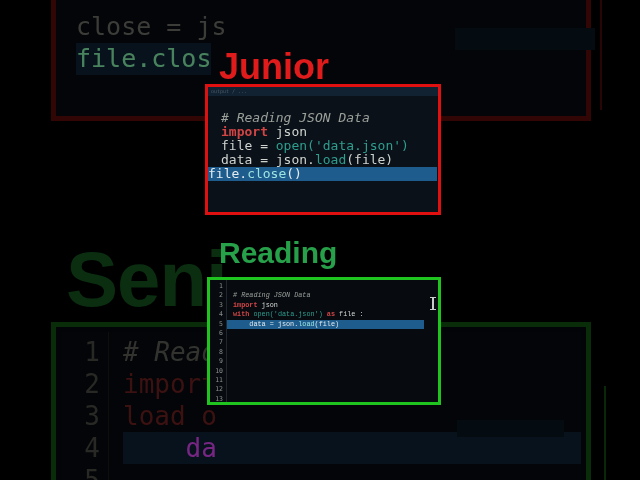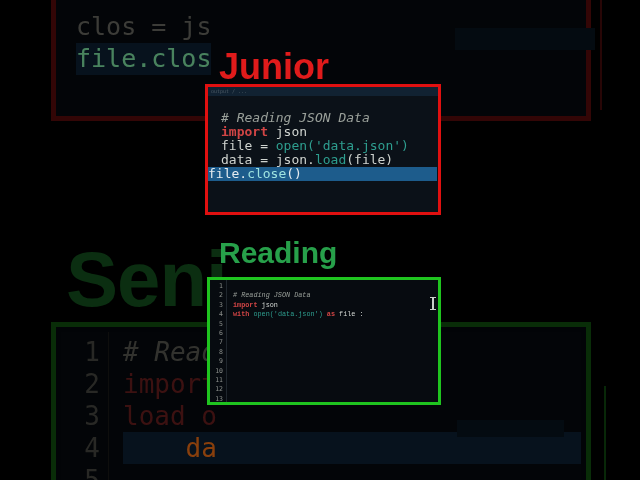--- a/index.html
+++ b/index.html
@@ -72,21 +72,21 @@
     flex:1;
     padding:4px 0 0 14px;
     font-family:"DejaVu Sans Mono","Liberation Mono",monospace;
     font-size:26px;line-height:32px;
     white-space:pre;
     color:#6e6e66;
   }
   .bg-senior-code .kw{color:#6e2020;}
   .bg-senior-code .cm{color:#5c5c55;font-style:italic;}
   .bg-senior-code .hl2{
-    display:block;background:#0d2235;color:#f97316;
+    display:block;background:#0d2235;color:#d946ef;
   }
 
   
   .bg-bar{
     position:absolute;background:#081520;
   }
   .bg-vline{position:absolute;width:2px;}
 
   
   #fg{
@@ -201,21 +201,21 @@
   }
   #ibeam:before{top:0;}
   #ibeam:after{bottom:0;}
 </style>
 </head>
 <body>
 
 <div id="bg-layer">
 
   <div class="bg-junior-frame">
-    <div class="bg-junior-code"><span>clos = js</span>
+    <div class="bg-junior-code"><span>close = js</span>
 <span class="hl">file.clos</span></div>
   </div>
 
   <div class="bg-senior-word">Seni</div>
 
   <div class="bg-senior-frame">
     <div class="bg-senior-inner">
       <div class="bg-gutter">1
 2
 3
@@ -262,17 +262,17 @@
 8
 9
 10
 11
 12
 13</div>
     <div id="senior-code"><span></span>
 <span class="cm"># Reading JSON Data</span>
 <span class="kw">import</span><span> json</span>
 <span class="kw">with </span><span class="fn">open</span><span class="st">('data.json')</span><span class="kw"> as </span><span>file :</span>
-</div>
+<span class="hl"><span>    data = json.</span><span class="fn">load</span><span>(file)</span></span></div>
   </div>
 
   <div id="ibeam"></div>
 </div>
 
 </body></html>

